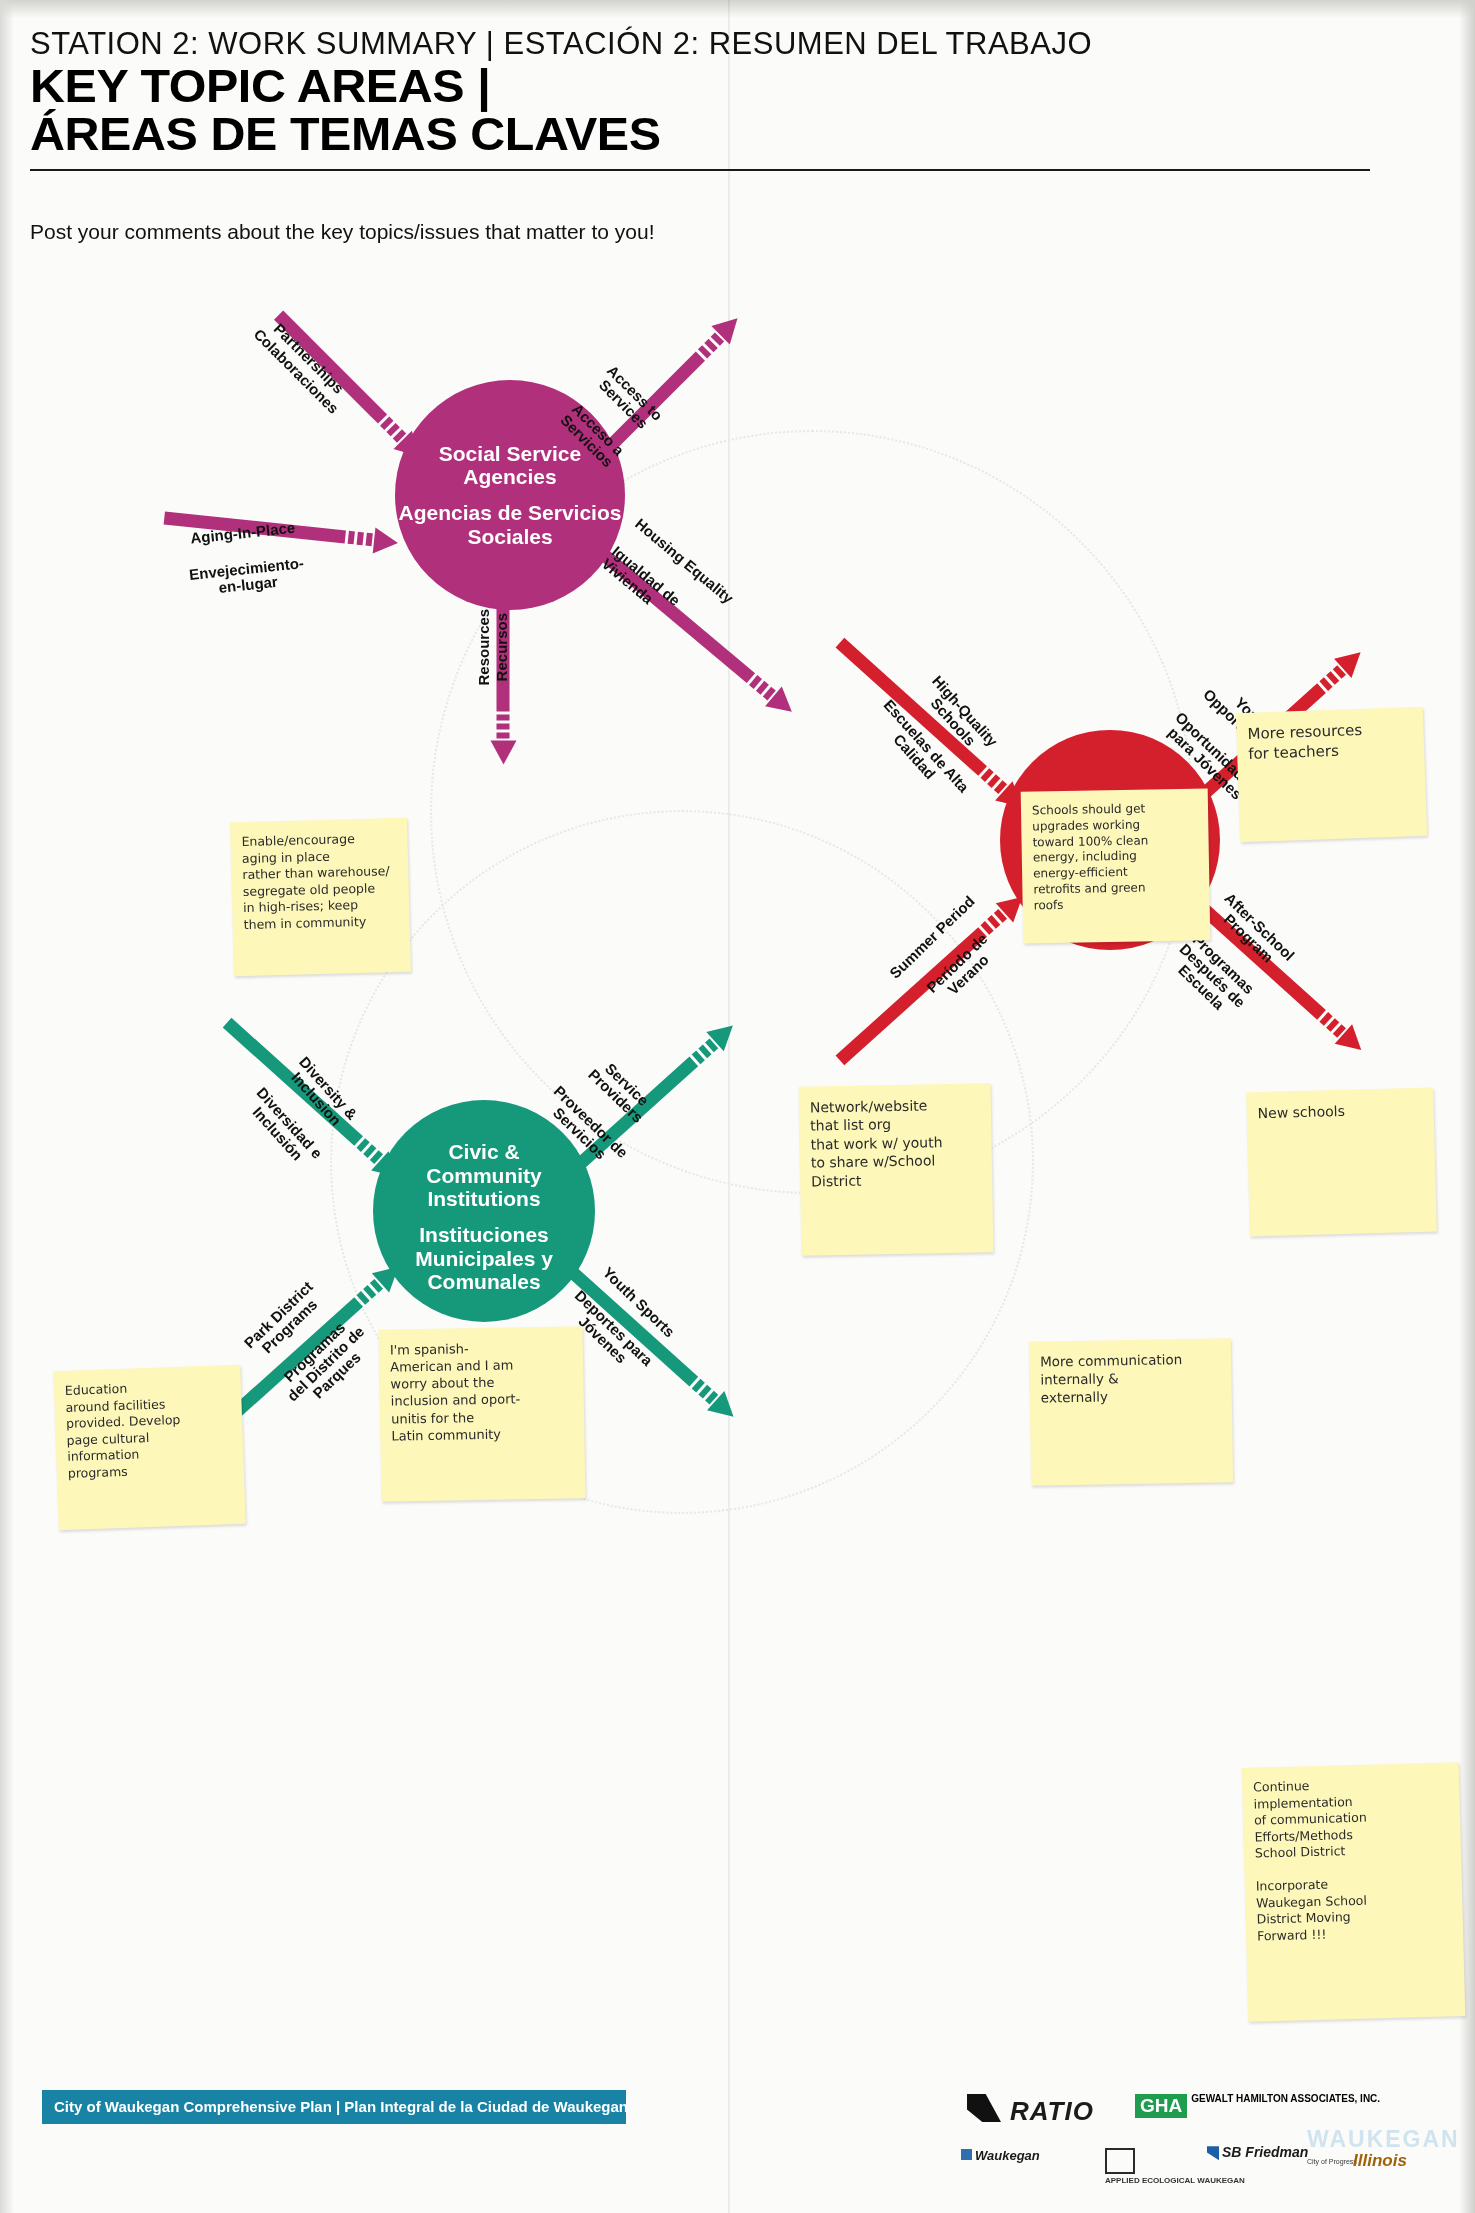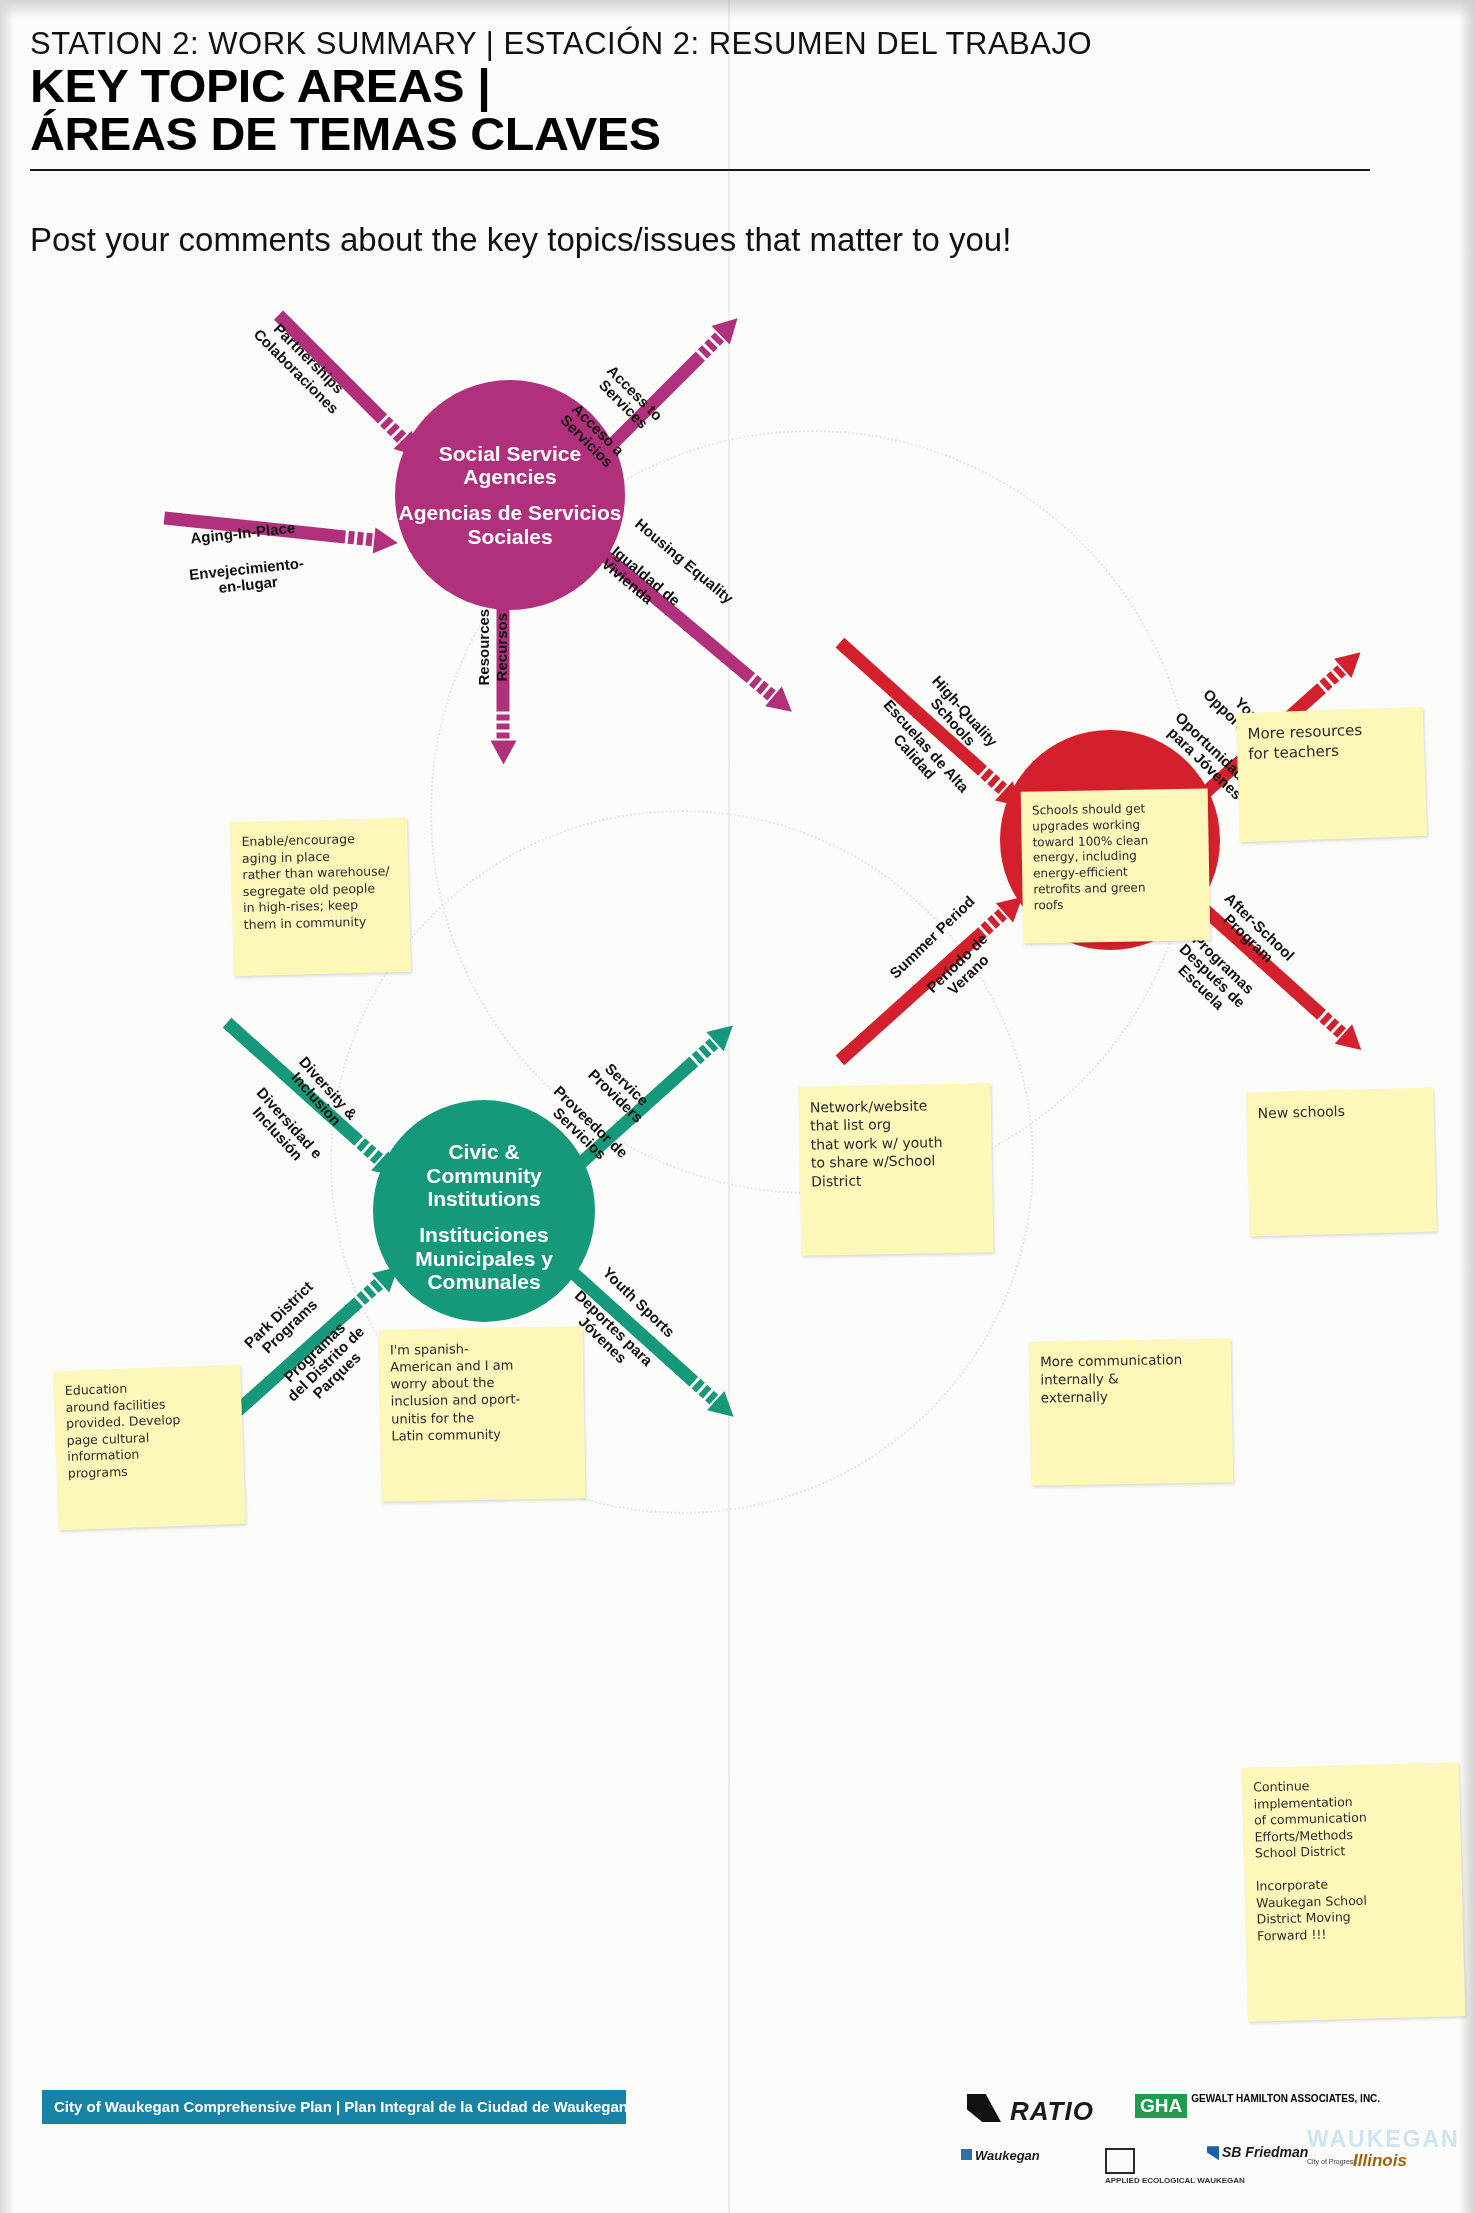--- a/index.html
+++ b/index.html
@@ -11,21 +11,21 @@
   .scan-edge-l{position:absolute;left:0;top:0;bottom:0;width:14px;background:linear-gradient(to right,#d9d9d6,rgba(255,255,255,0));}
   .scan-edge-r{position:absolute;right:0;top:0;bottom:0;width:16px;background:linear-gradient(to left,#cfcfcb,rgba(255,255,255,0));}
   .scan-top{position:absolute;left:0;right:0;top:0;height:18px;background:linear-gradient(to bottom,#d2d2ce,rgba(255,255,255,0));}
 
   
   .hdr{position:absolute;left:30px;top:26px;width:1330px;}
   .hdr .kicker{font-size:31px;letter-spacing:.5px;color:#111;font-weight:400;white-space:nowrap;}
   .hdr .big{font-size:47px;font-weight:bold;color:#000;letter-spacing:-0.4px;line-height:1.03;
             font-stretch:condensed;transform:scaleX(1.03);transform-origin:left center;white-space:nowrap;}
   .hdr .rule{border-top:2px solid #1a1a1a;margin-top:10px;width:1340px;}
-  .instr{position:absolute;left:30px;top:218px;font-size:33px;line-height:1.32;color:#111;white-space:nowrap;}
+  .instr{position:absolute;left:30px;top:218px;font-size:21px;line-height:1.32;color:#111;white-space:nowrap;}
 
   
   .canvas{position:absolute;left:0;top:330px;width:1475px;height:1700px;}
 
   .hub{position:absolute;border-radius:50%;color:#fff;display:flex;flex-direction:column;
        align-items:center;justify-content:center;text-align:center;font-weight:bold;z-index:6;}
   .hub .en{font-size:21px;line-height:1.12;}
   .hub .es{font-size:21px;line-height:1.12;margin-top:12px;}
 
   

